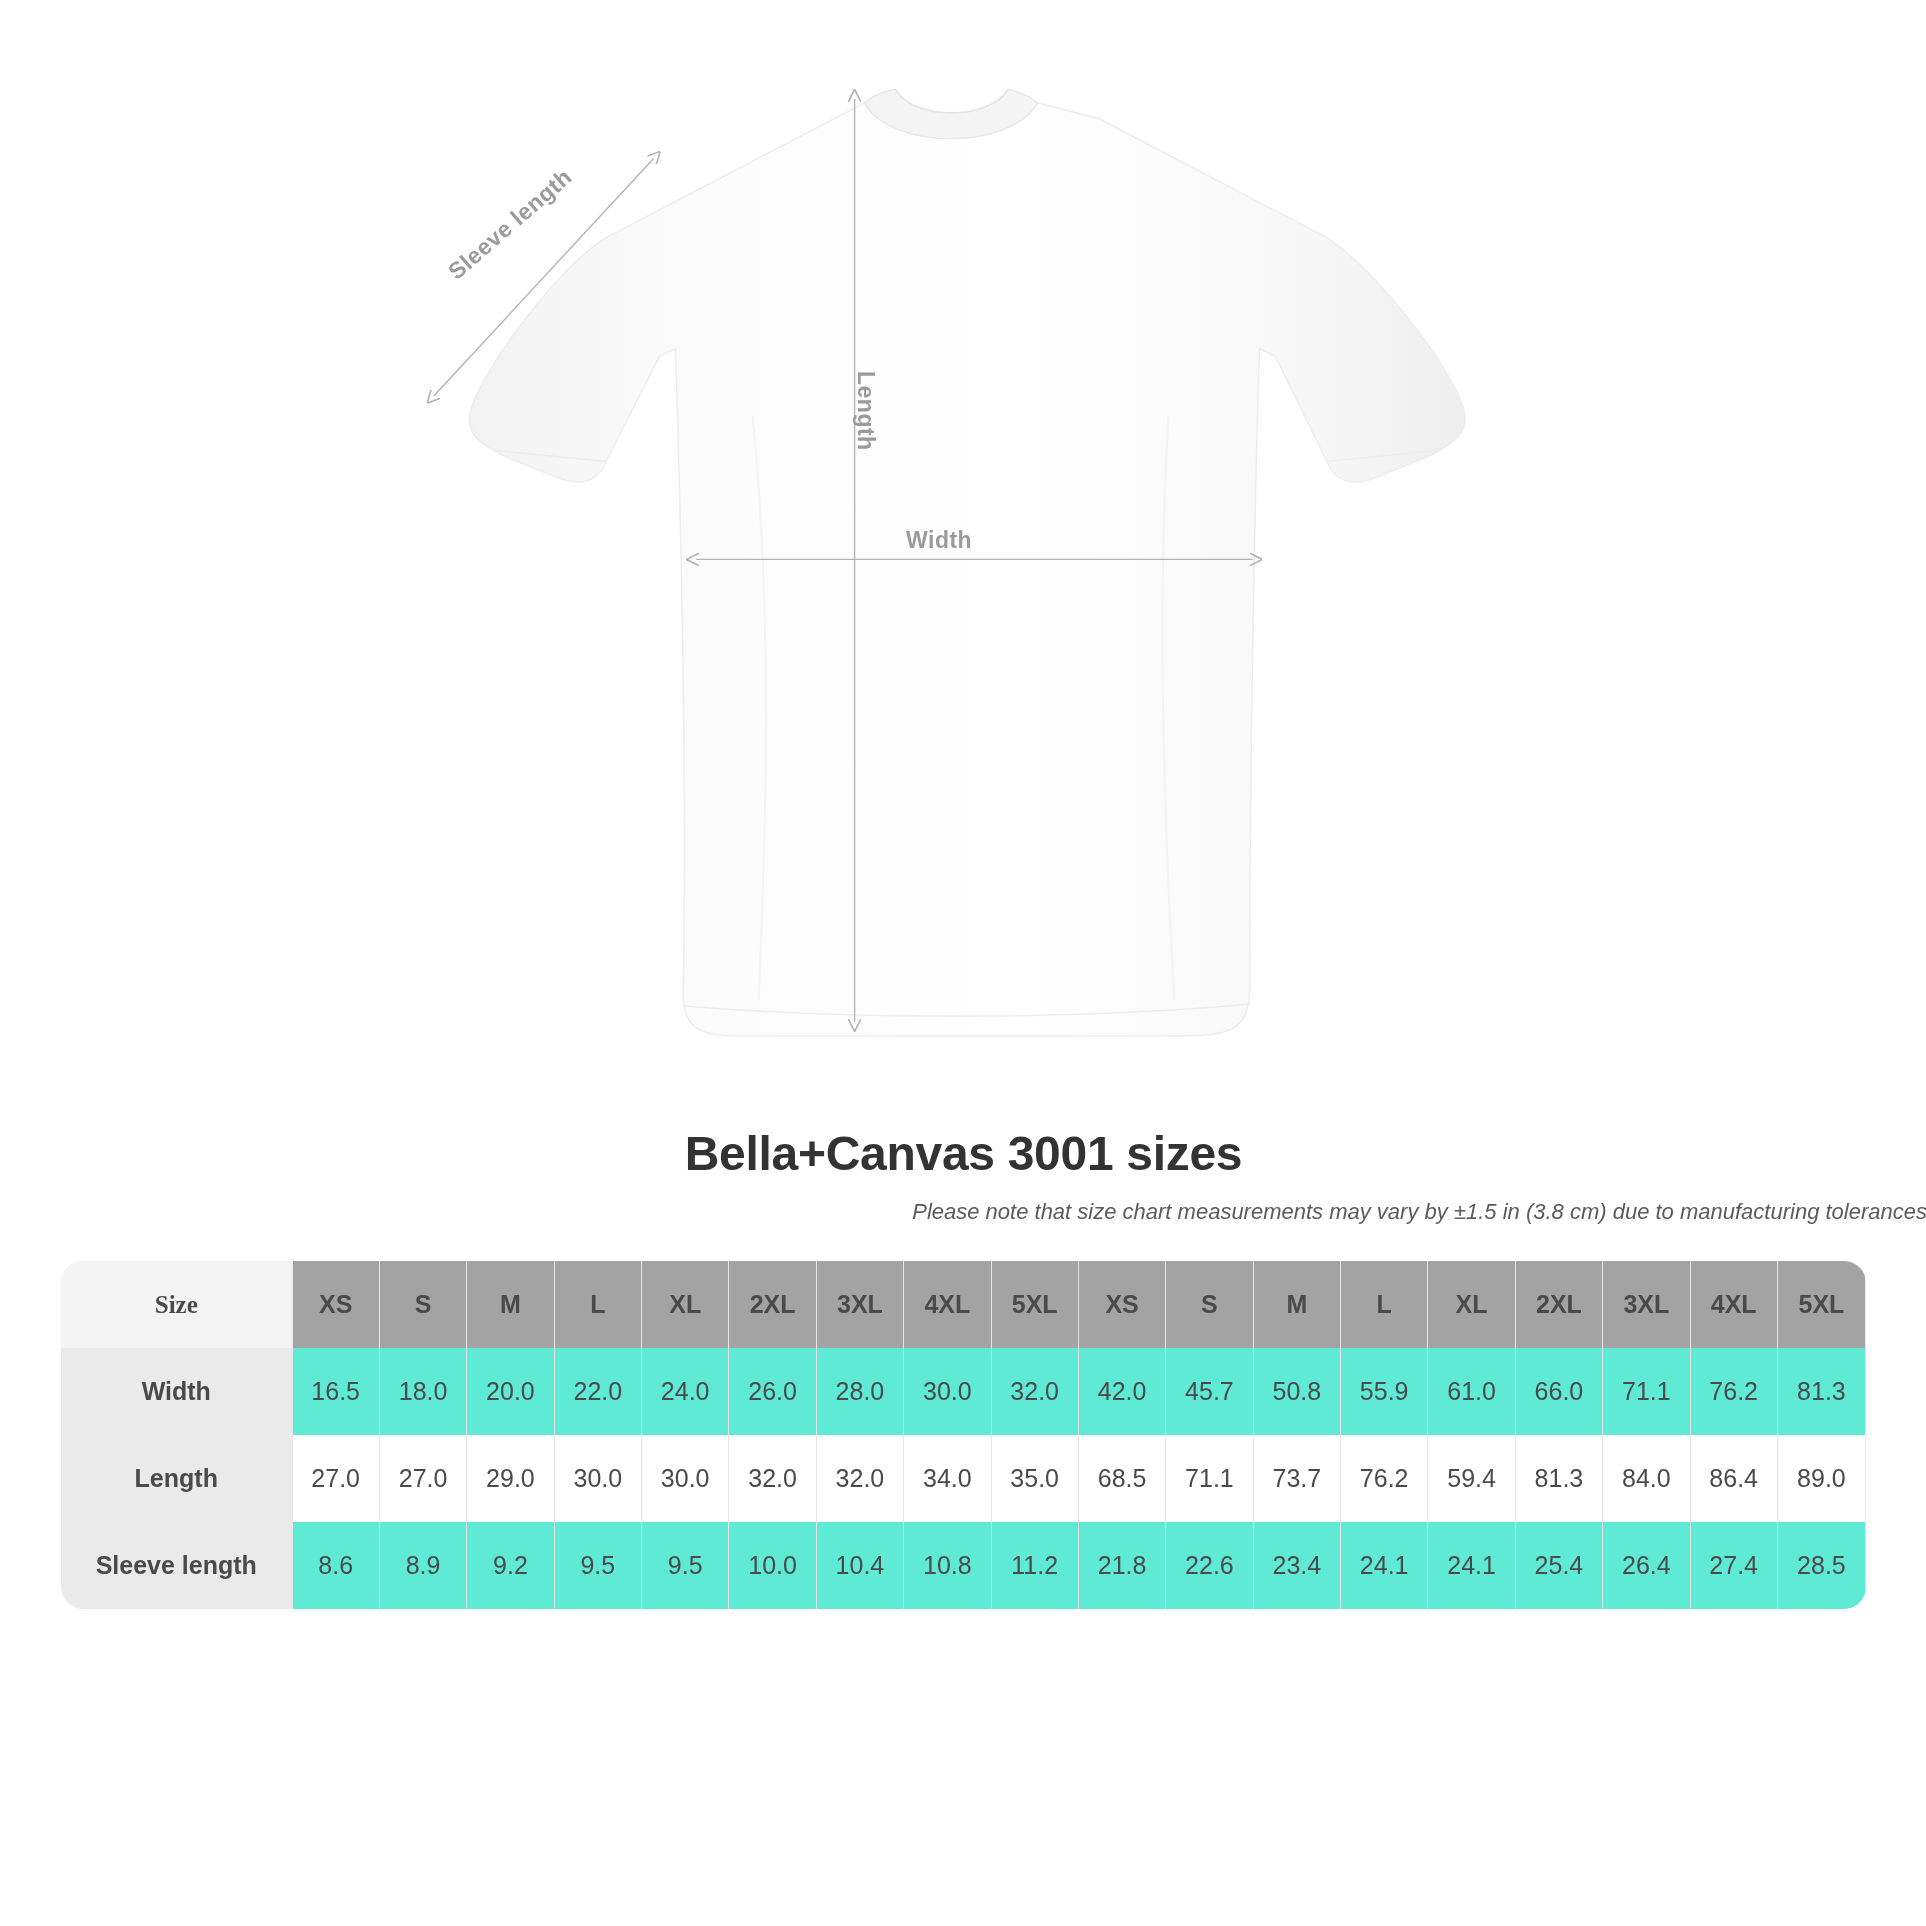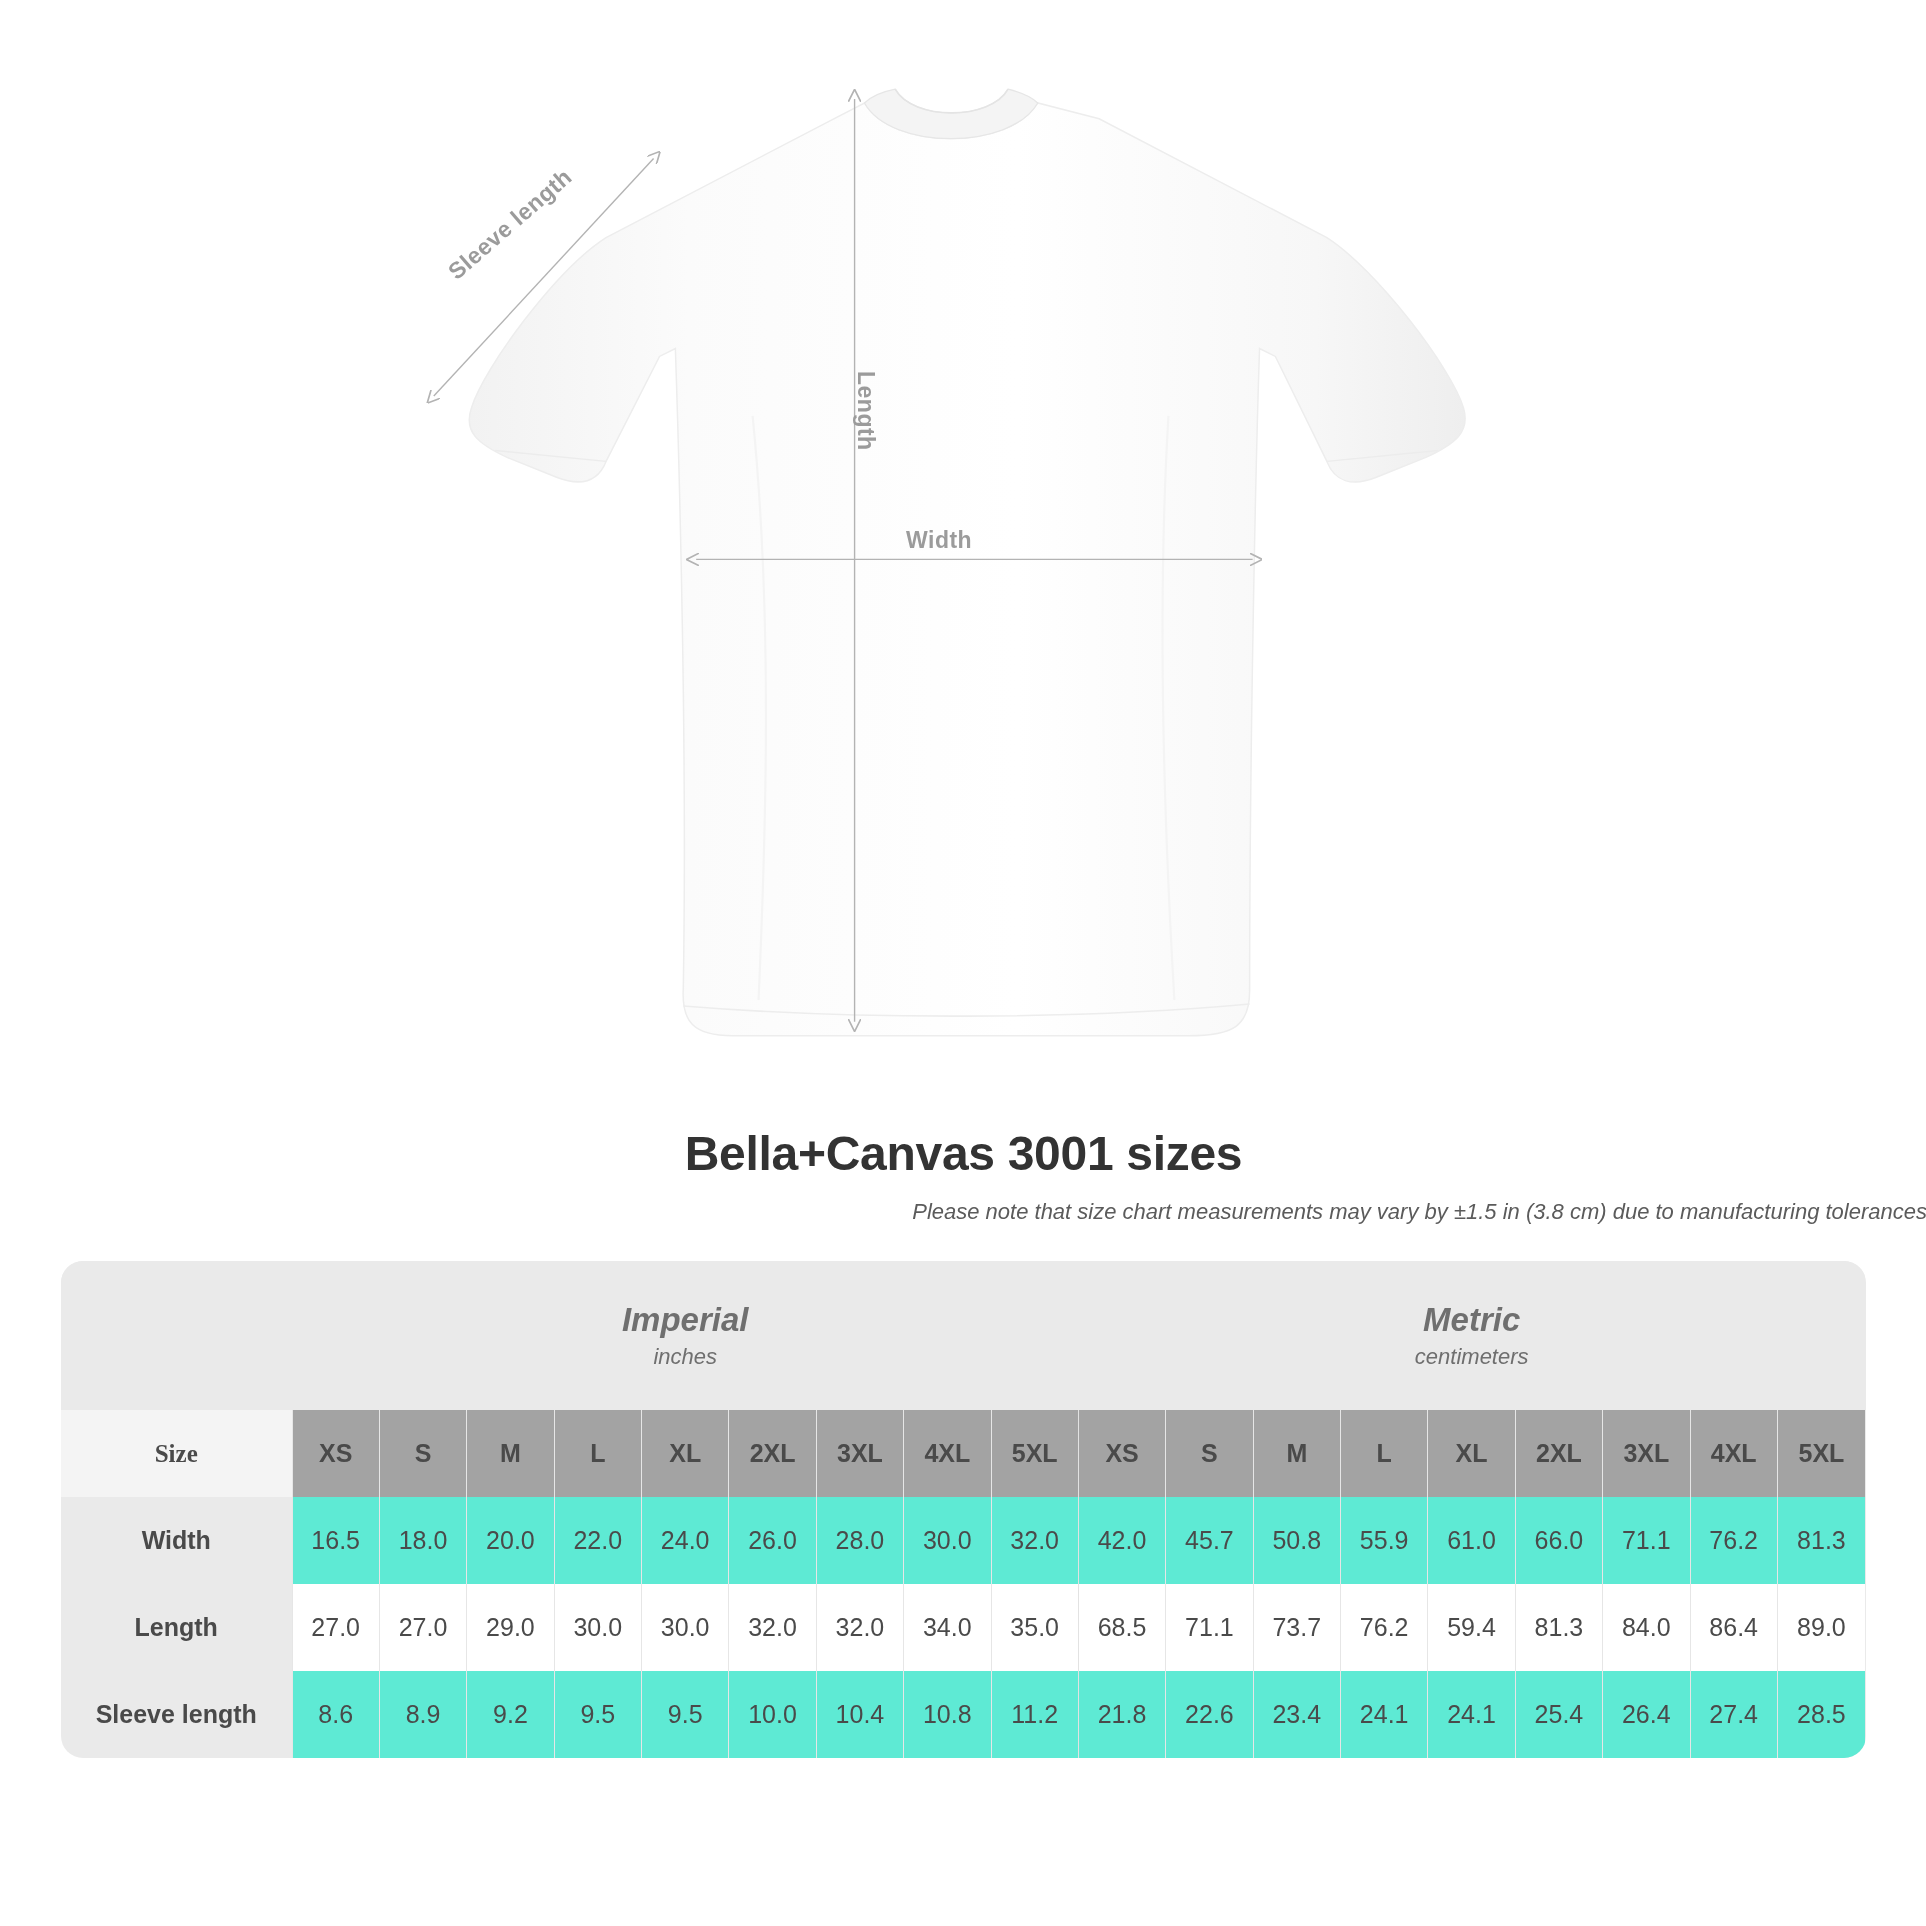--- a/index.html
+++ b/index.html
@@ -234,31 +234,20 @@
     <div class="chart-note">Please note that size chart measurements may vary by ±1.5 in (3.8 cm) due to manufacturing tolerances</div>
   </div>
 
   <div class="table-wrap">
     <table class="size-table">
       <colgroup>
         <col style="width:230px">
         <col span="18" style="width:87px">
       </colgroup>
       <tbody>
-        <tr class="unit-row">
-          <td></td>
-          <td colspan="9">
-            <span class="unit-name">Imperial</span>
-            <span class="unit-sub">inches</span>
-          </td>
-          <td colspan="9">
-            <span class="unit-name">Metric</span>
-            <span class="unit-sub">centimeters</span>
-          </td>
-        </tr>
 
         <tr class="head-row">
           <td class="rowlabel">Size</td>
           <td class="cell">XS</td>
           <td class="cell">S</td>
           <td class="cell">M</td>
           <td class="cell">L</td>
           <td class="cell">XL</td>
           <td class="cell">2XL</td>
           <td class="cell">3XL</td>

